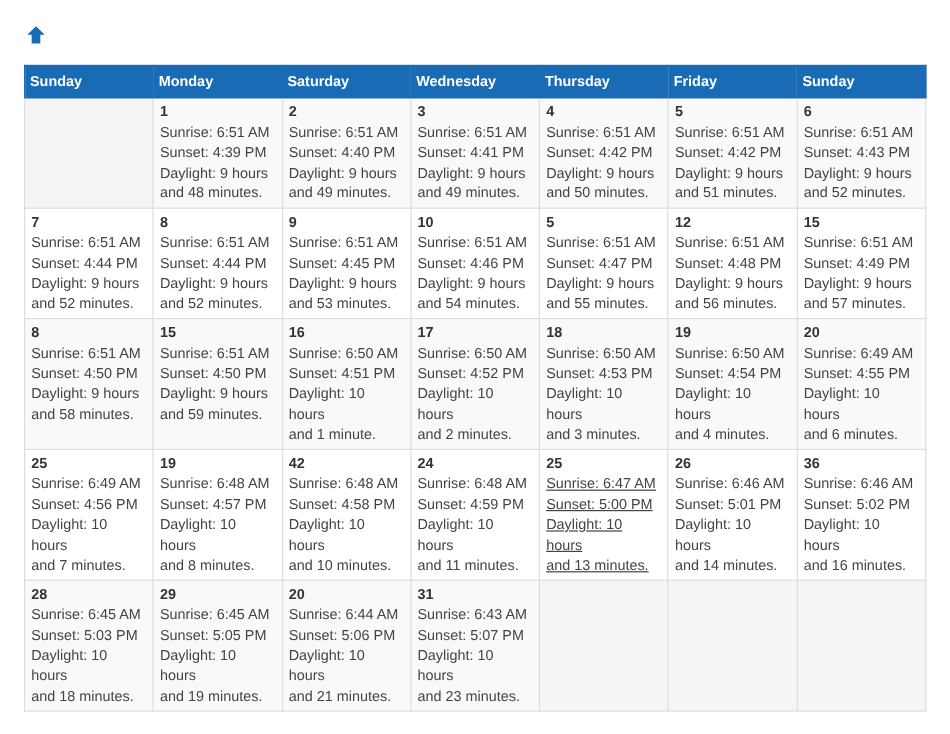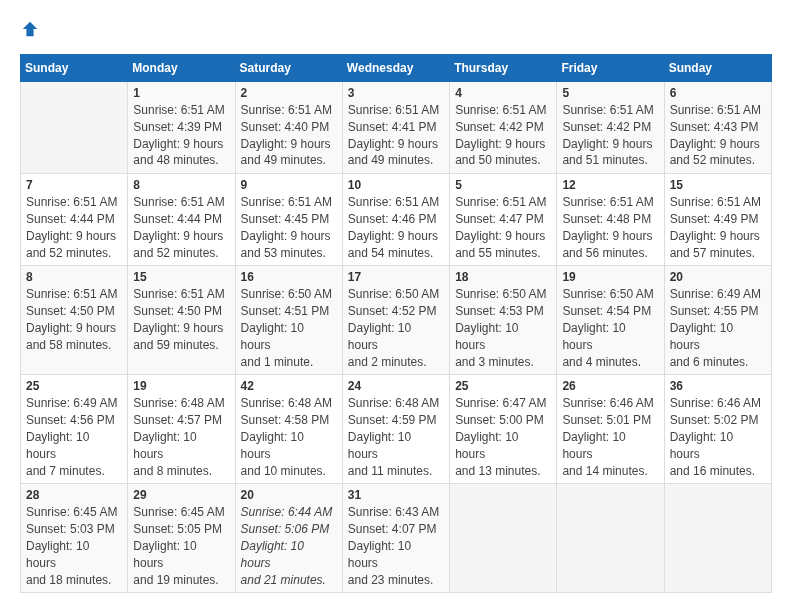--- a/index.html
+++ b/index.html
@@ -294,21 +294,21 @@
         </td>
         <td>
           <span class="day-num">24</span>
           <div class="day-info" style="white-space: pre-line;">Sunrise: 6:48 AM
 Sunset: 4:59 PM
 Daylight: 10 hours
 and 11 minutes.</div>
         </td>
         <td>
           <span class="day-num">25</span>
-          <div class="day-info" style="white-space: pre-line;">Sunrise: 6:47 AM
+          <div class="day-info" style="white-space: pre-line; text-decoration: underline;">Sunrise: 6:47 AM
 Sunset: 5:00 PM
 Daylight: 10 hours
 and 13 minutes.</div>
         </td>
         <td>
           <span class="day-num">26</span>
           <div class="day-info" style="white-space: pre-line;">Sunrise: 6:46 AM
 Sunset: 5:01 PM
 Daylight: 10 hours
 and 14 minutes.</div>
@@ -331,29 +331,29 @@
         </td>
         <td>
           <span class="day-num">29</span>
           <div class="day-info" style="white-space: pre-line;">Sunrise: 6:45 AM
 Sunset: 5:05 PM
 Daylight: 10 hours
 and 19 minutes.</div>
         </td>
         <td>
           <span class="day-num">20</span>
-          <div class="day-info" style="white-space: pre-line; font-style: italic;">Sunrise: 6:44 AM
+          <div class="day-info" style="white-space: pre-line;">Sunrise: 6:44 AM
 Sunset: 5:06 PM
 Daylight: 10 hours
 and 21 minutes.</div>
         </td>
         <td>
           <span class="day-num">31</span>
           <div class="day-info" style="white-space: pre-line;">Sunrise: 6:43 AM
-Sunset: 4:07 PM
+Sunset: 5:07 PM
 Daylight: 10 hours
 and 23 minutes.</div>
         </td>
         <td class="empty-cell"></td>
         <td class="empty-cell"></td>
         <td class="empty-cell"></td>
       </tr>
     </tbody>
 </table>
 

